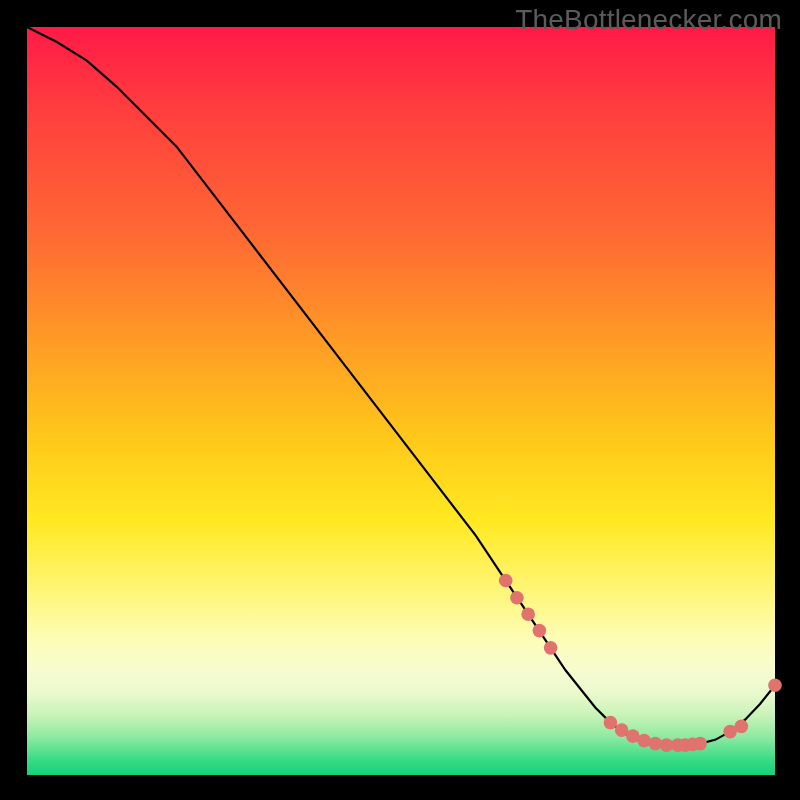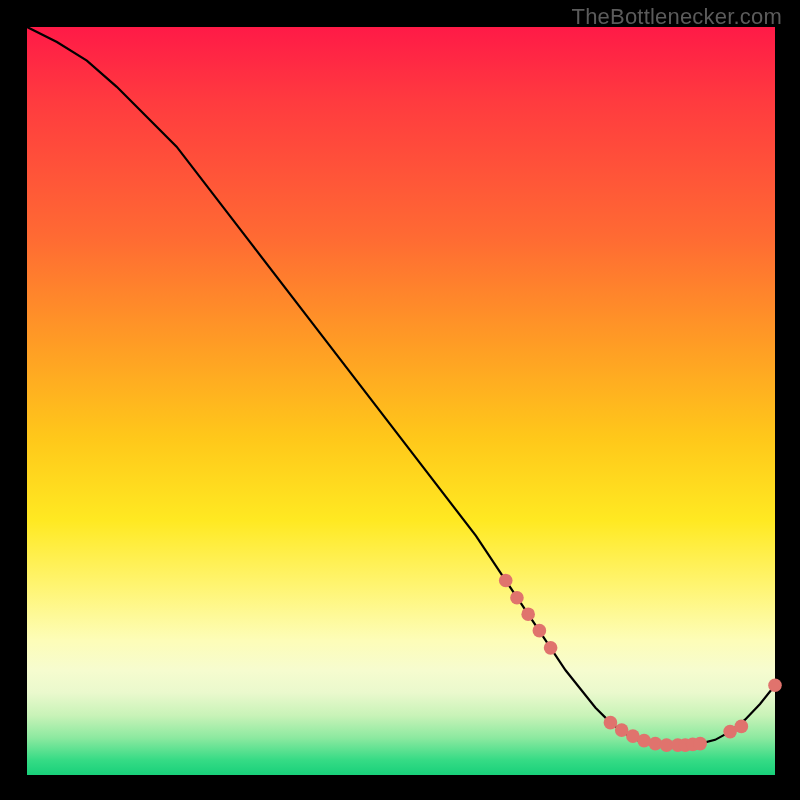--- a/index.html
+++ b/index.html
@@ -41,21 +41,21 @@
         #8de9a0 95%,
         #36db85 98%,
         #18d07a 100%
       );
   }
   .attribution {
     position: absolute;
     top: 4px;
     right: 18px;
     color: #5b5b5b;
-    font-size: 22px;
+    font-size: 28px;
     letter-spacing: 0.2px;
     font-weight: 400;
   }
   svg.curve {
     position: absolute;
     left: 0;
     top: 0;
     width: 748px;
     height: 748px;
     overflow: visible;

